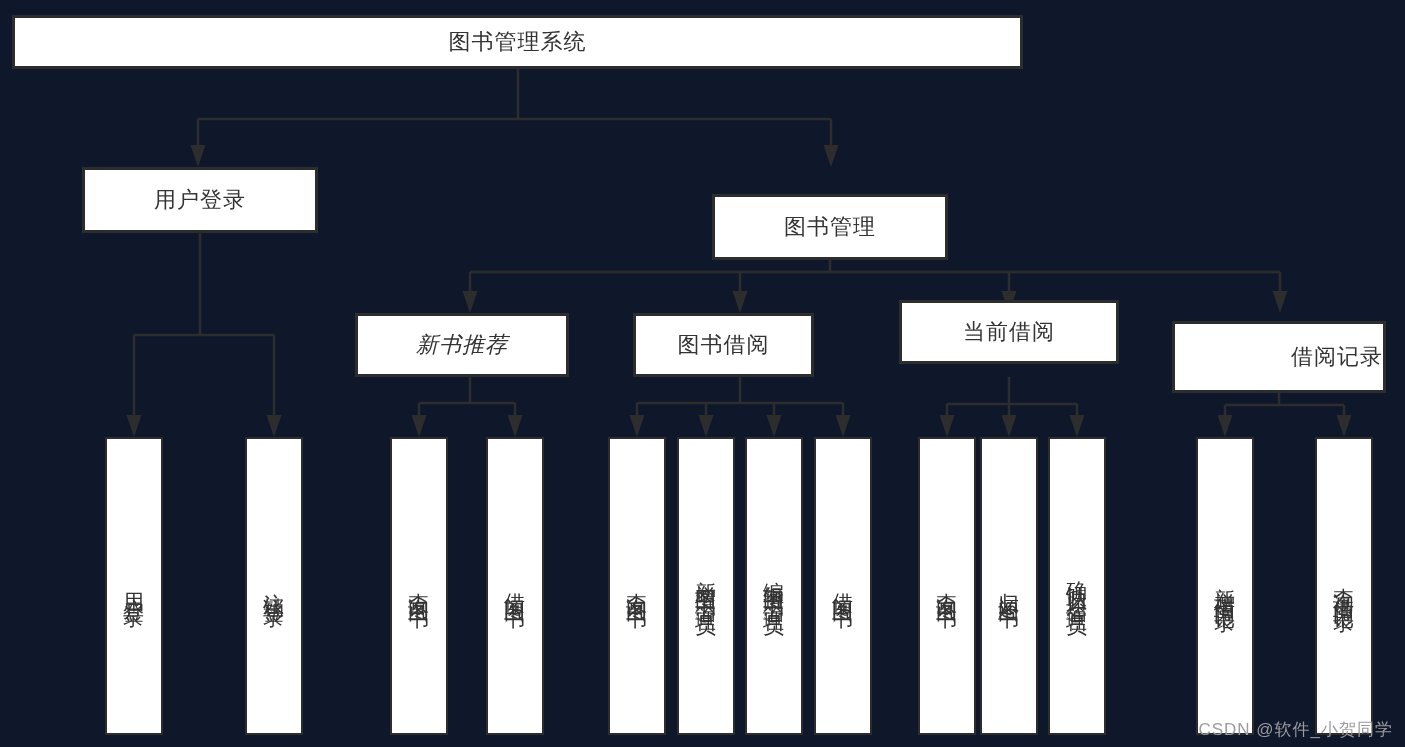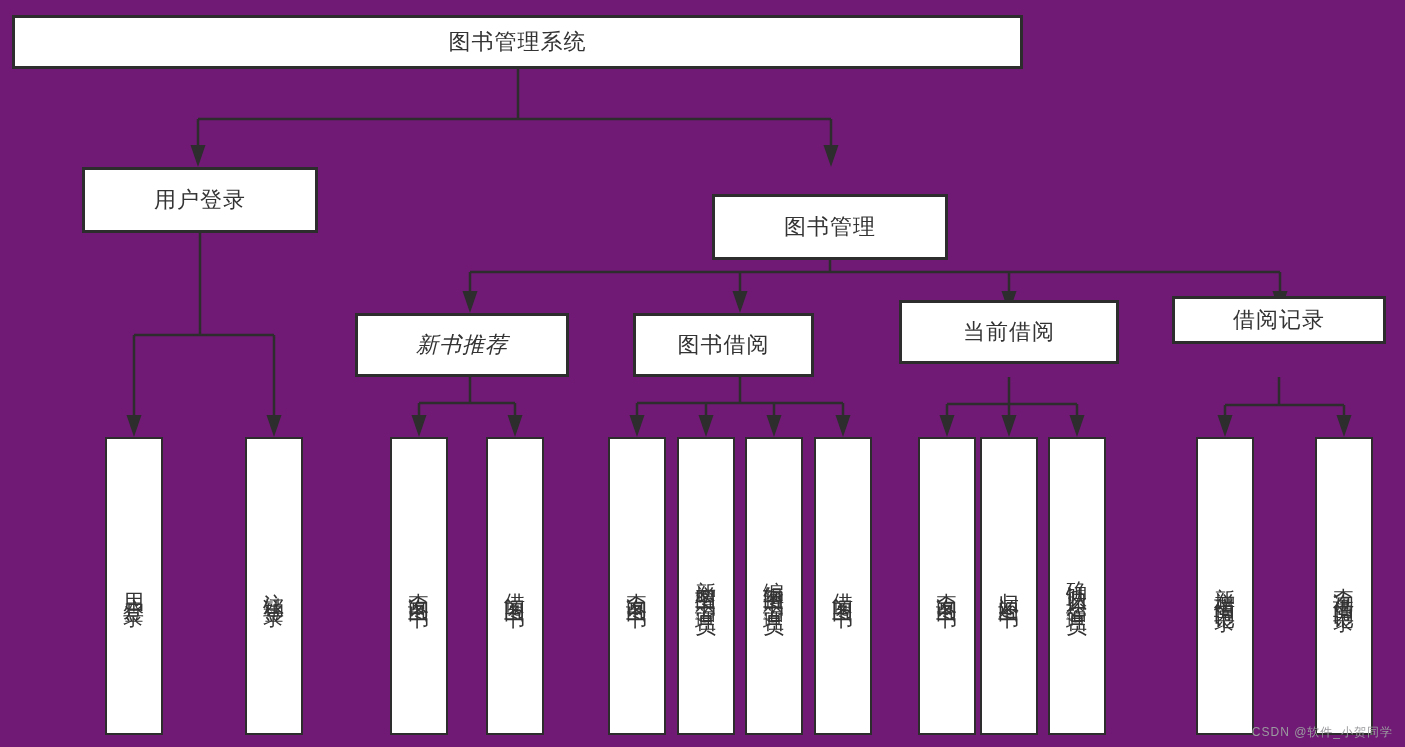--- a/index.html
+++ b/index.html
@@ -5,21 +5,21 @@
   html, body {
     margin: 0;
     padding: 0;
     background: #ffffff;
     font-family: "Liberation Sans", "DejaVu Sans", sans-serif;
   }
   .canvas {
     position: relative;
     width: 1405px;
     height: 747px;
-    background: #701a75;
+    background: #0f172a;
     overflow: hidden;
   }
   .connectors {
     position: absolute;
     left: 0; top: 0;
     width: 1405px;
     height: 747px;
     z-index: 1;
   }
   .node {
@@ -49,21 +49,21 @@
     text-orientation: mixed;
     font-size: 21px;
     letter-spacing: 5px;
     line-height: 1;
     white-space: nowrap;
   }
   .watermark {
     position: absolute;
     right: 12px;
     bottom: 6px;
-    font-size: 12px;
+    font-size: 17px;
     color: #9b9b9f;
     letter-spacing: 1px;
     z-index: 3;
     white-space: nowrap;
   }
   .line { stroke: #2d2d2d; stroke-width: 2.5; fill: none; }
   .arrow { fill: #2d2d2d; stroke: none; }
 </style>
 </head>
 <body>
@@ -133,21 +133,21 @@
 
   <div class="node h-label" style="left:355px; top:313px; width:214px; height:64px;font-style:italic;">
     <span>新书推荐</span>
   </div>
   <div class="node h-label" style="left:633px; top:313px; width:181px; height:64px;">
     <span>图书借阅</span>
   </div>
   <div class="node h-label" style="left:899px; top:300px; width:220px; height:64px;">
     <span>当前借阅</span>
   </div>
-  <div class="node h-label" style="left:1172px; top:296px; width:214px; height:48px;">
+  <div class="node h-label" style="left:1172px; top:321px; width:214px; height:72px;justify-content:flex-end;">
     <span>借阅记录</span>
   </div>
 
   <div class="node leaf" style="left:105px;">
     <span class="vtext">用户登录</span>
   </div>
   <div class="node leaf" style="left:245px;">
     <span class="vtext">注销登录</span>
   </div>
 

